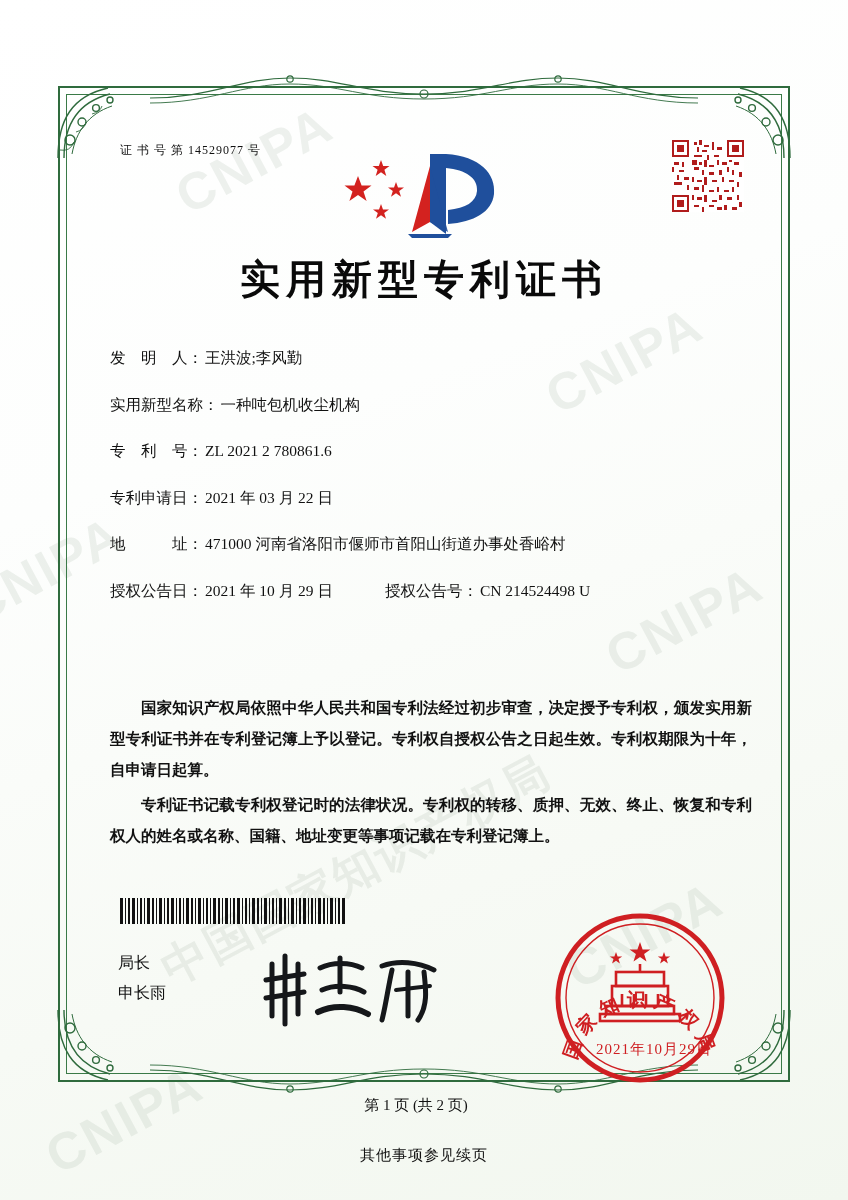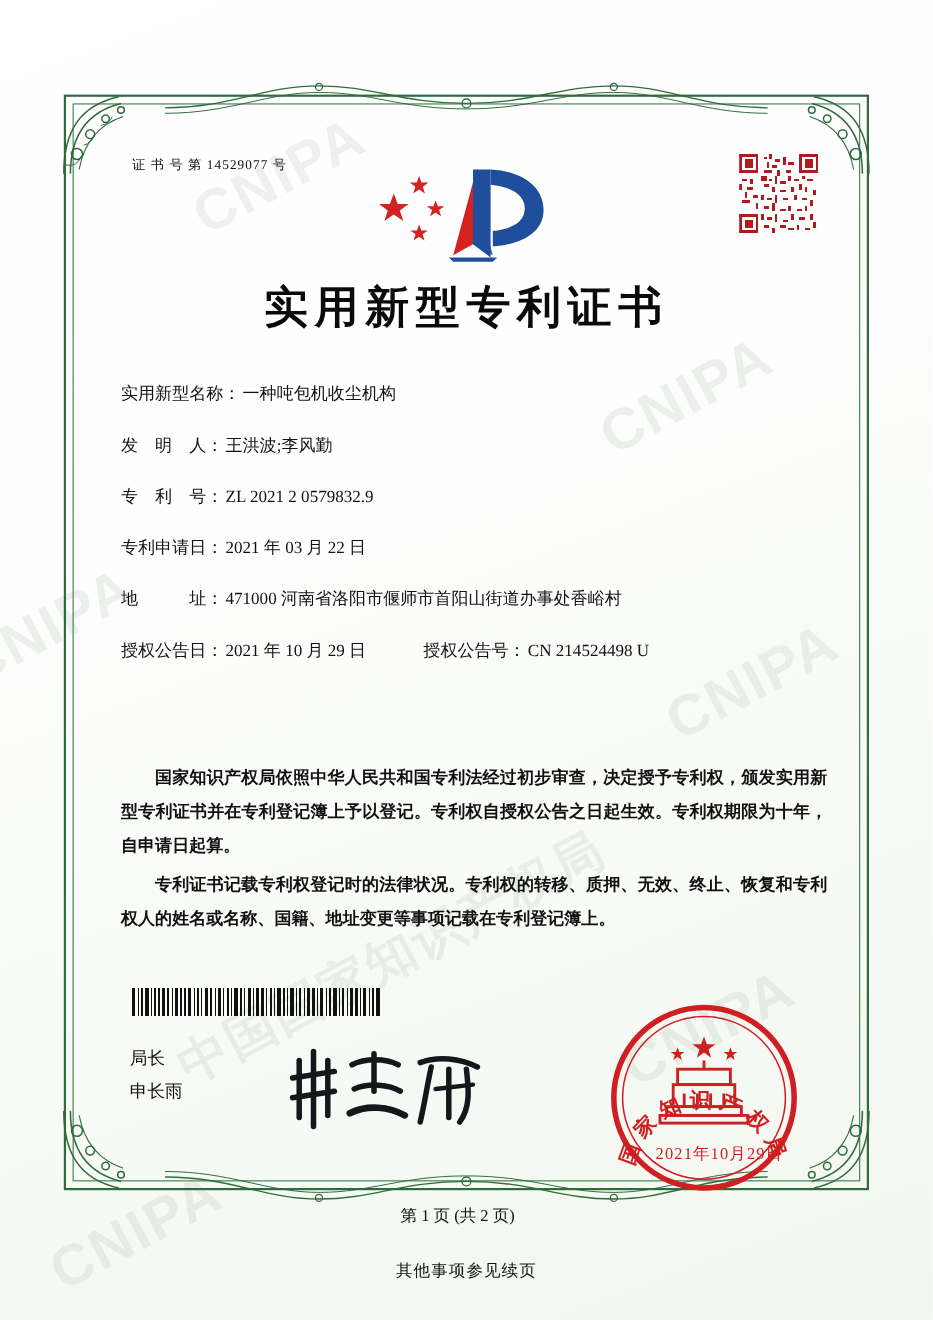--- a/index.html
+++ b/index.html
@@ -334,30 +334,30 @@
       <path d="M88 86 L106 20 L106 76 Z" fill="#d3221f"></path>
       <path d="M106 20 L106 76 L124 86 Z" fill="#1f4f9c" opacity="0.9"></path>
       <path d="M84 88 L128 88 L124 92 L88 92 Z" fill="#1f4f9c"></path>
     </svg>
   </div>
 
   <div class="title">实用新型专利证书</div>
 
   <div class="fields">
     <div class="row">
+      <span class="lbl">发　明　人：</span>
+      <span class="val">王洪波;李风勤</span>
+    </div>
+    <div class="row">
       <span class="lbl">实用新型名称：</span>
       <span class="val">一种吨包机收尘机构</span>
     </div>
     <div class="row">
-      <span class="lbl">发　明　人：</span>
-      <span class="val">王洪波;李风勤</span>
-    </div>
-    <div class="row">
       <span class="lbl">专　利　号：</span>
-      <span class="val">ZL 2021 2 0579832.9</span>
+      <span class="val">ZL 2021 2 780861.6</span>
     </div>
     <div class="row">
       <span class="lbl">专利申请日：</span>
       <span class="val">2021 年 03 月 22 日</span>
     </div>
     <div class="row">
       <span class="lbl">地　　　址：</span>
       <span class="val">471000 河南省洛阳市偃师市首阳山街道办事处香峪村</span>
     </div>
     <div class="row-wide">

